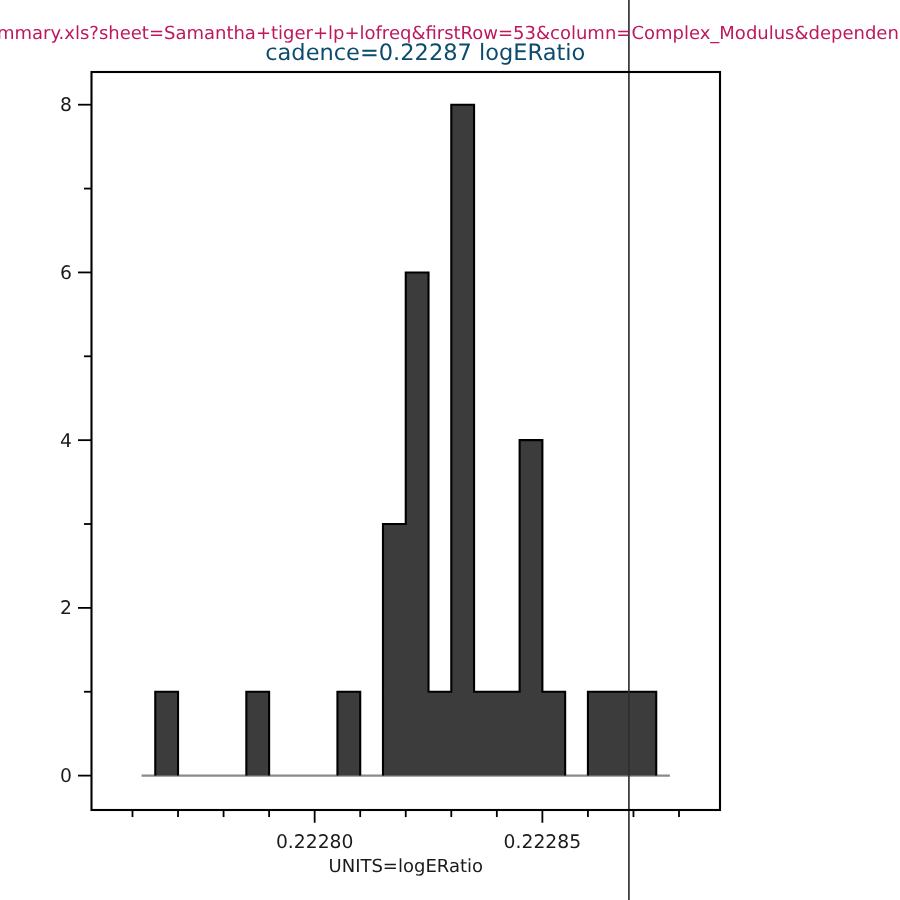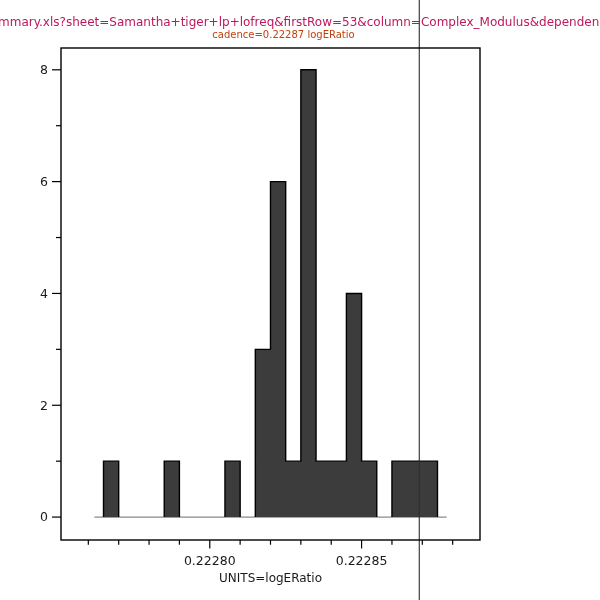--- a/index.html
+++ b/index.html
@@ -14,21 +14,21 @@
   .title1 {
     position:absolute; top:14px; left:0; width:600px; height:16px;
     overflow:hidden; color:#be185d;
   }
   .title1 span {
     position:absolute; left:-2px; top:0;
     white-space:nowrap; font-size:12px; line-height:16px;
   }
   .title2 {
     position:absolute; top:27px; left:0; width:567px;
-    text-align:center; font-size:10px; line-height:16px; color:#c2410c;
+    text-align:center; font-size:15px; line-height:16px; color:#0c4a6e;
     white-space:nowrap;
   }
 </style>
 </head>
 <body>
 
 <div class="figure">
 
   <svg class="chart-svg" id="chart" width="600" height="600" viewBox="0 0 600 600">
       <line x1="94.398550724587" y1="517.0772727272728" x2="446.6014492753287" y2="517.0772727272728" stroke="#8a8a8a" stroke-width="1.4"></line>

